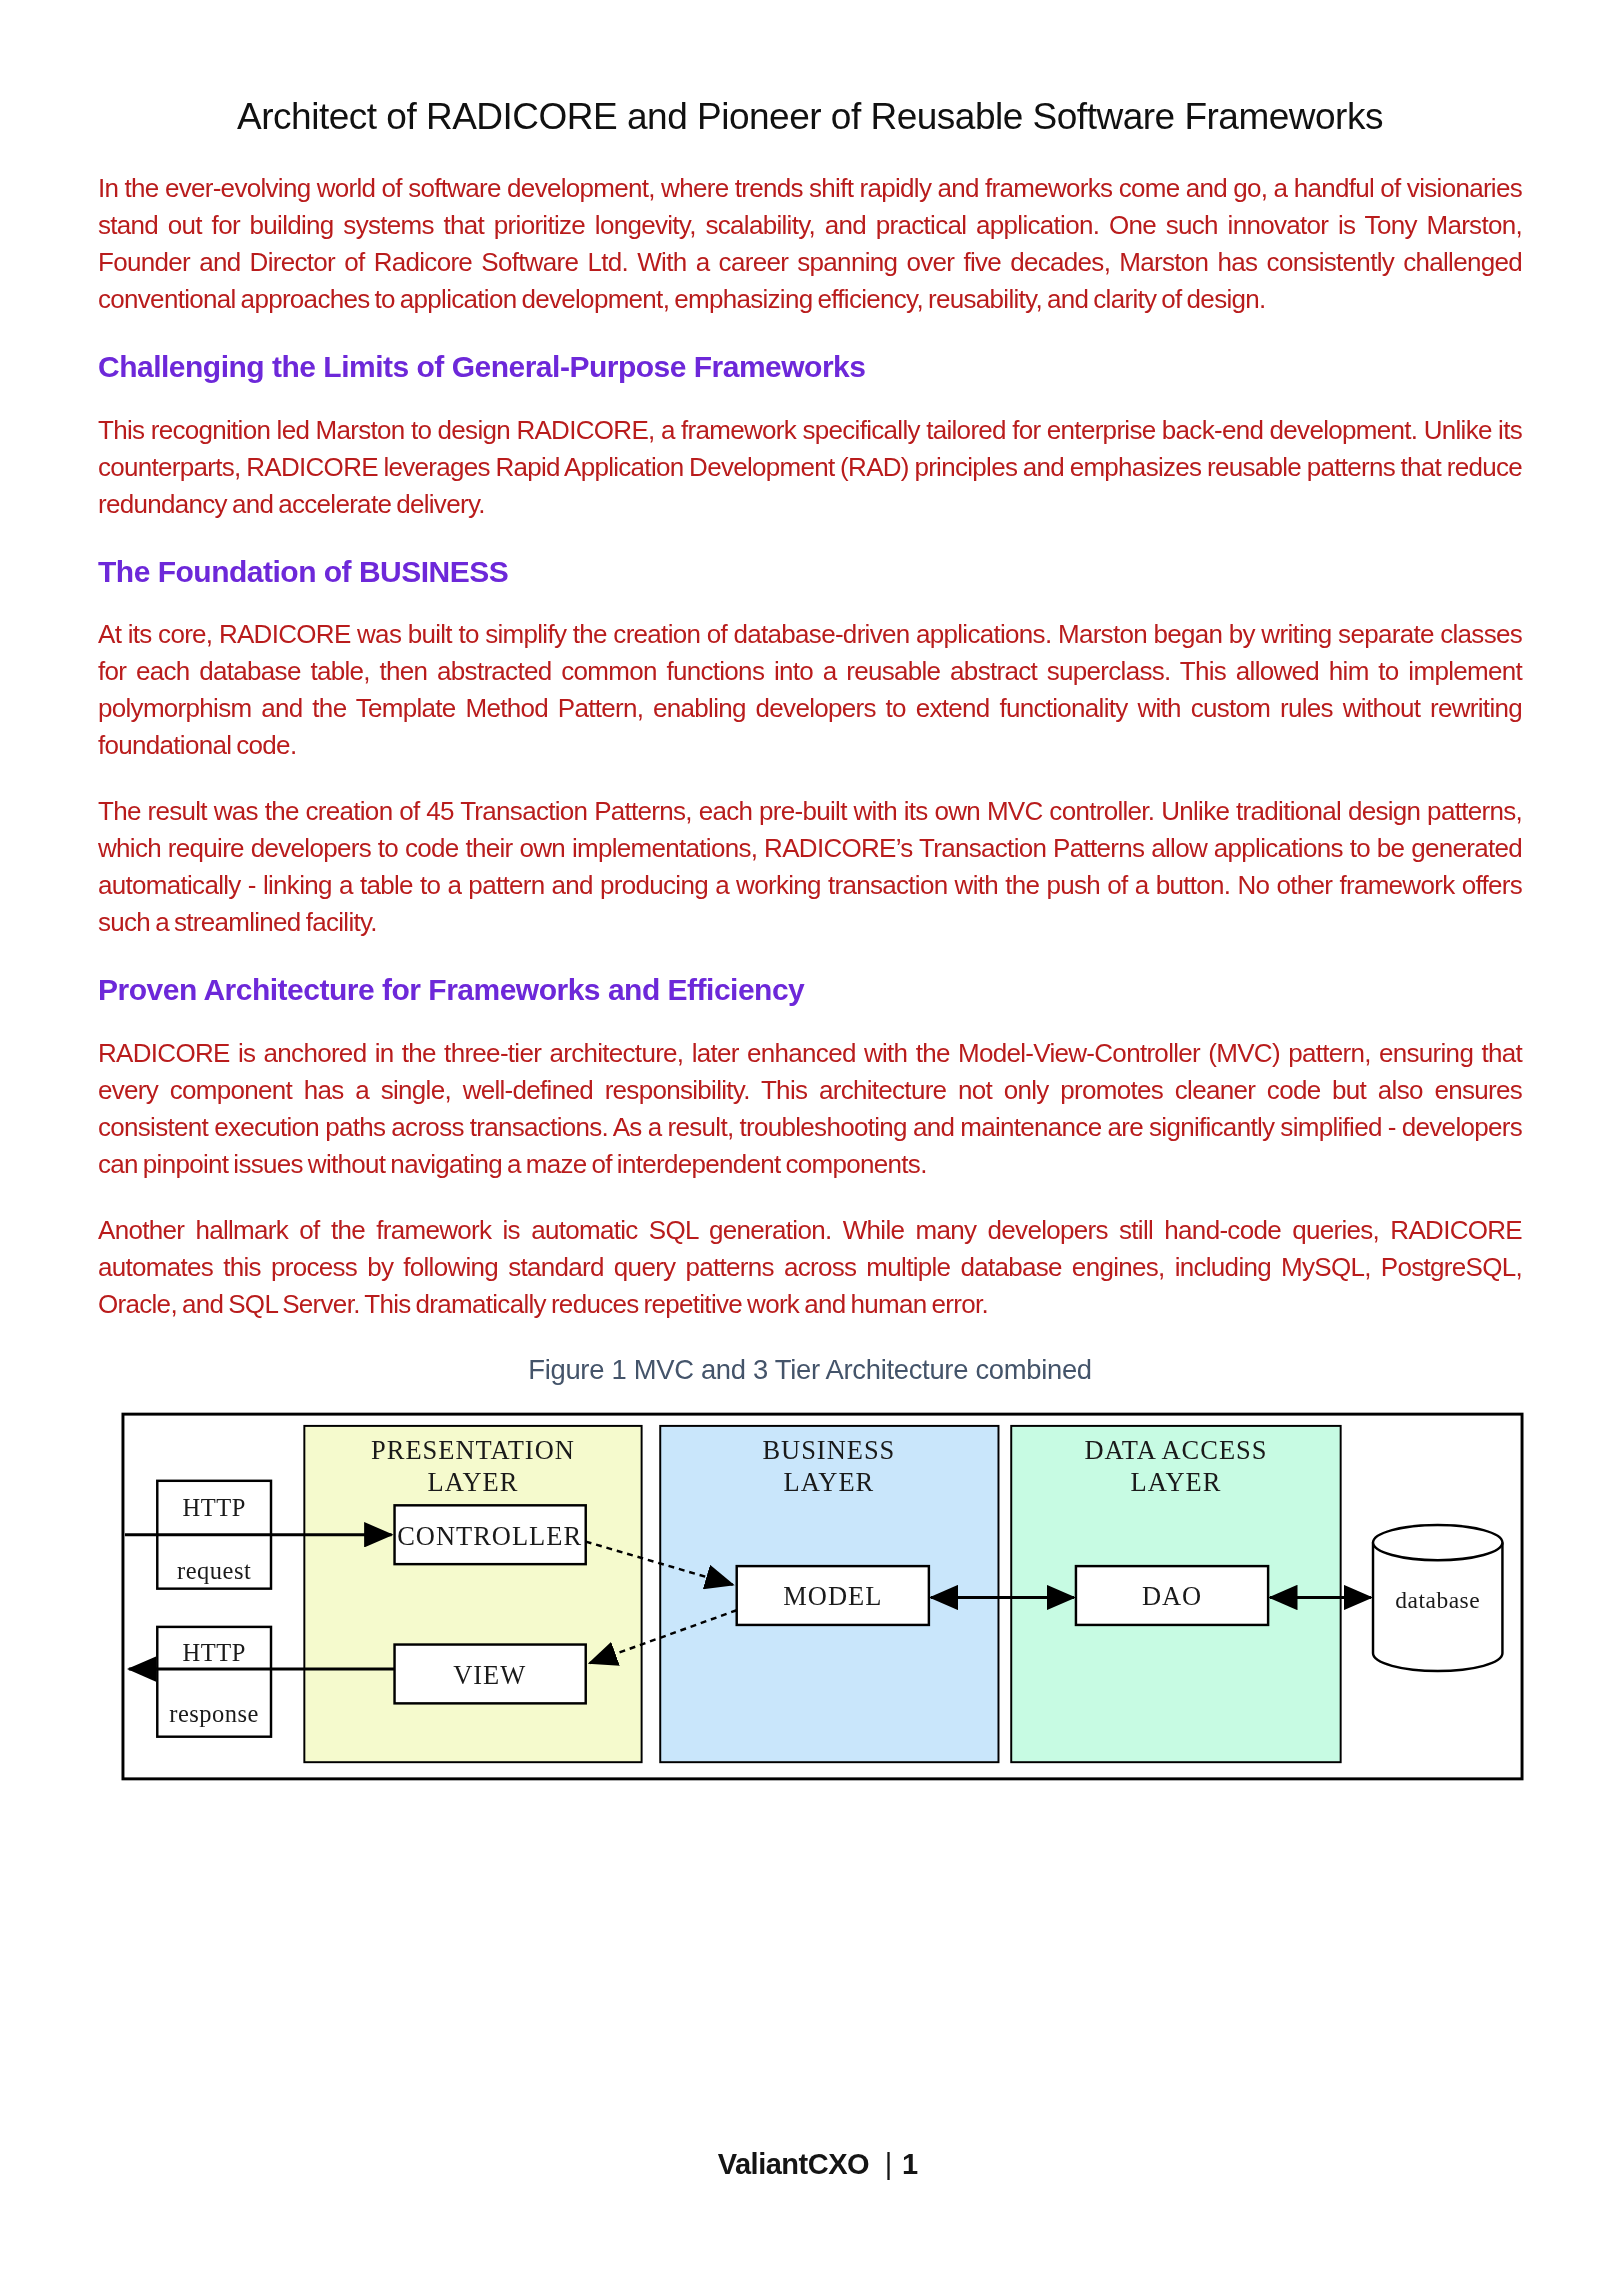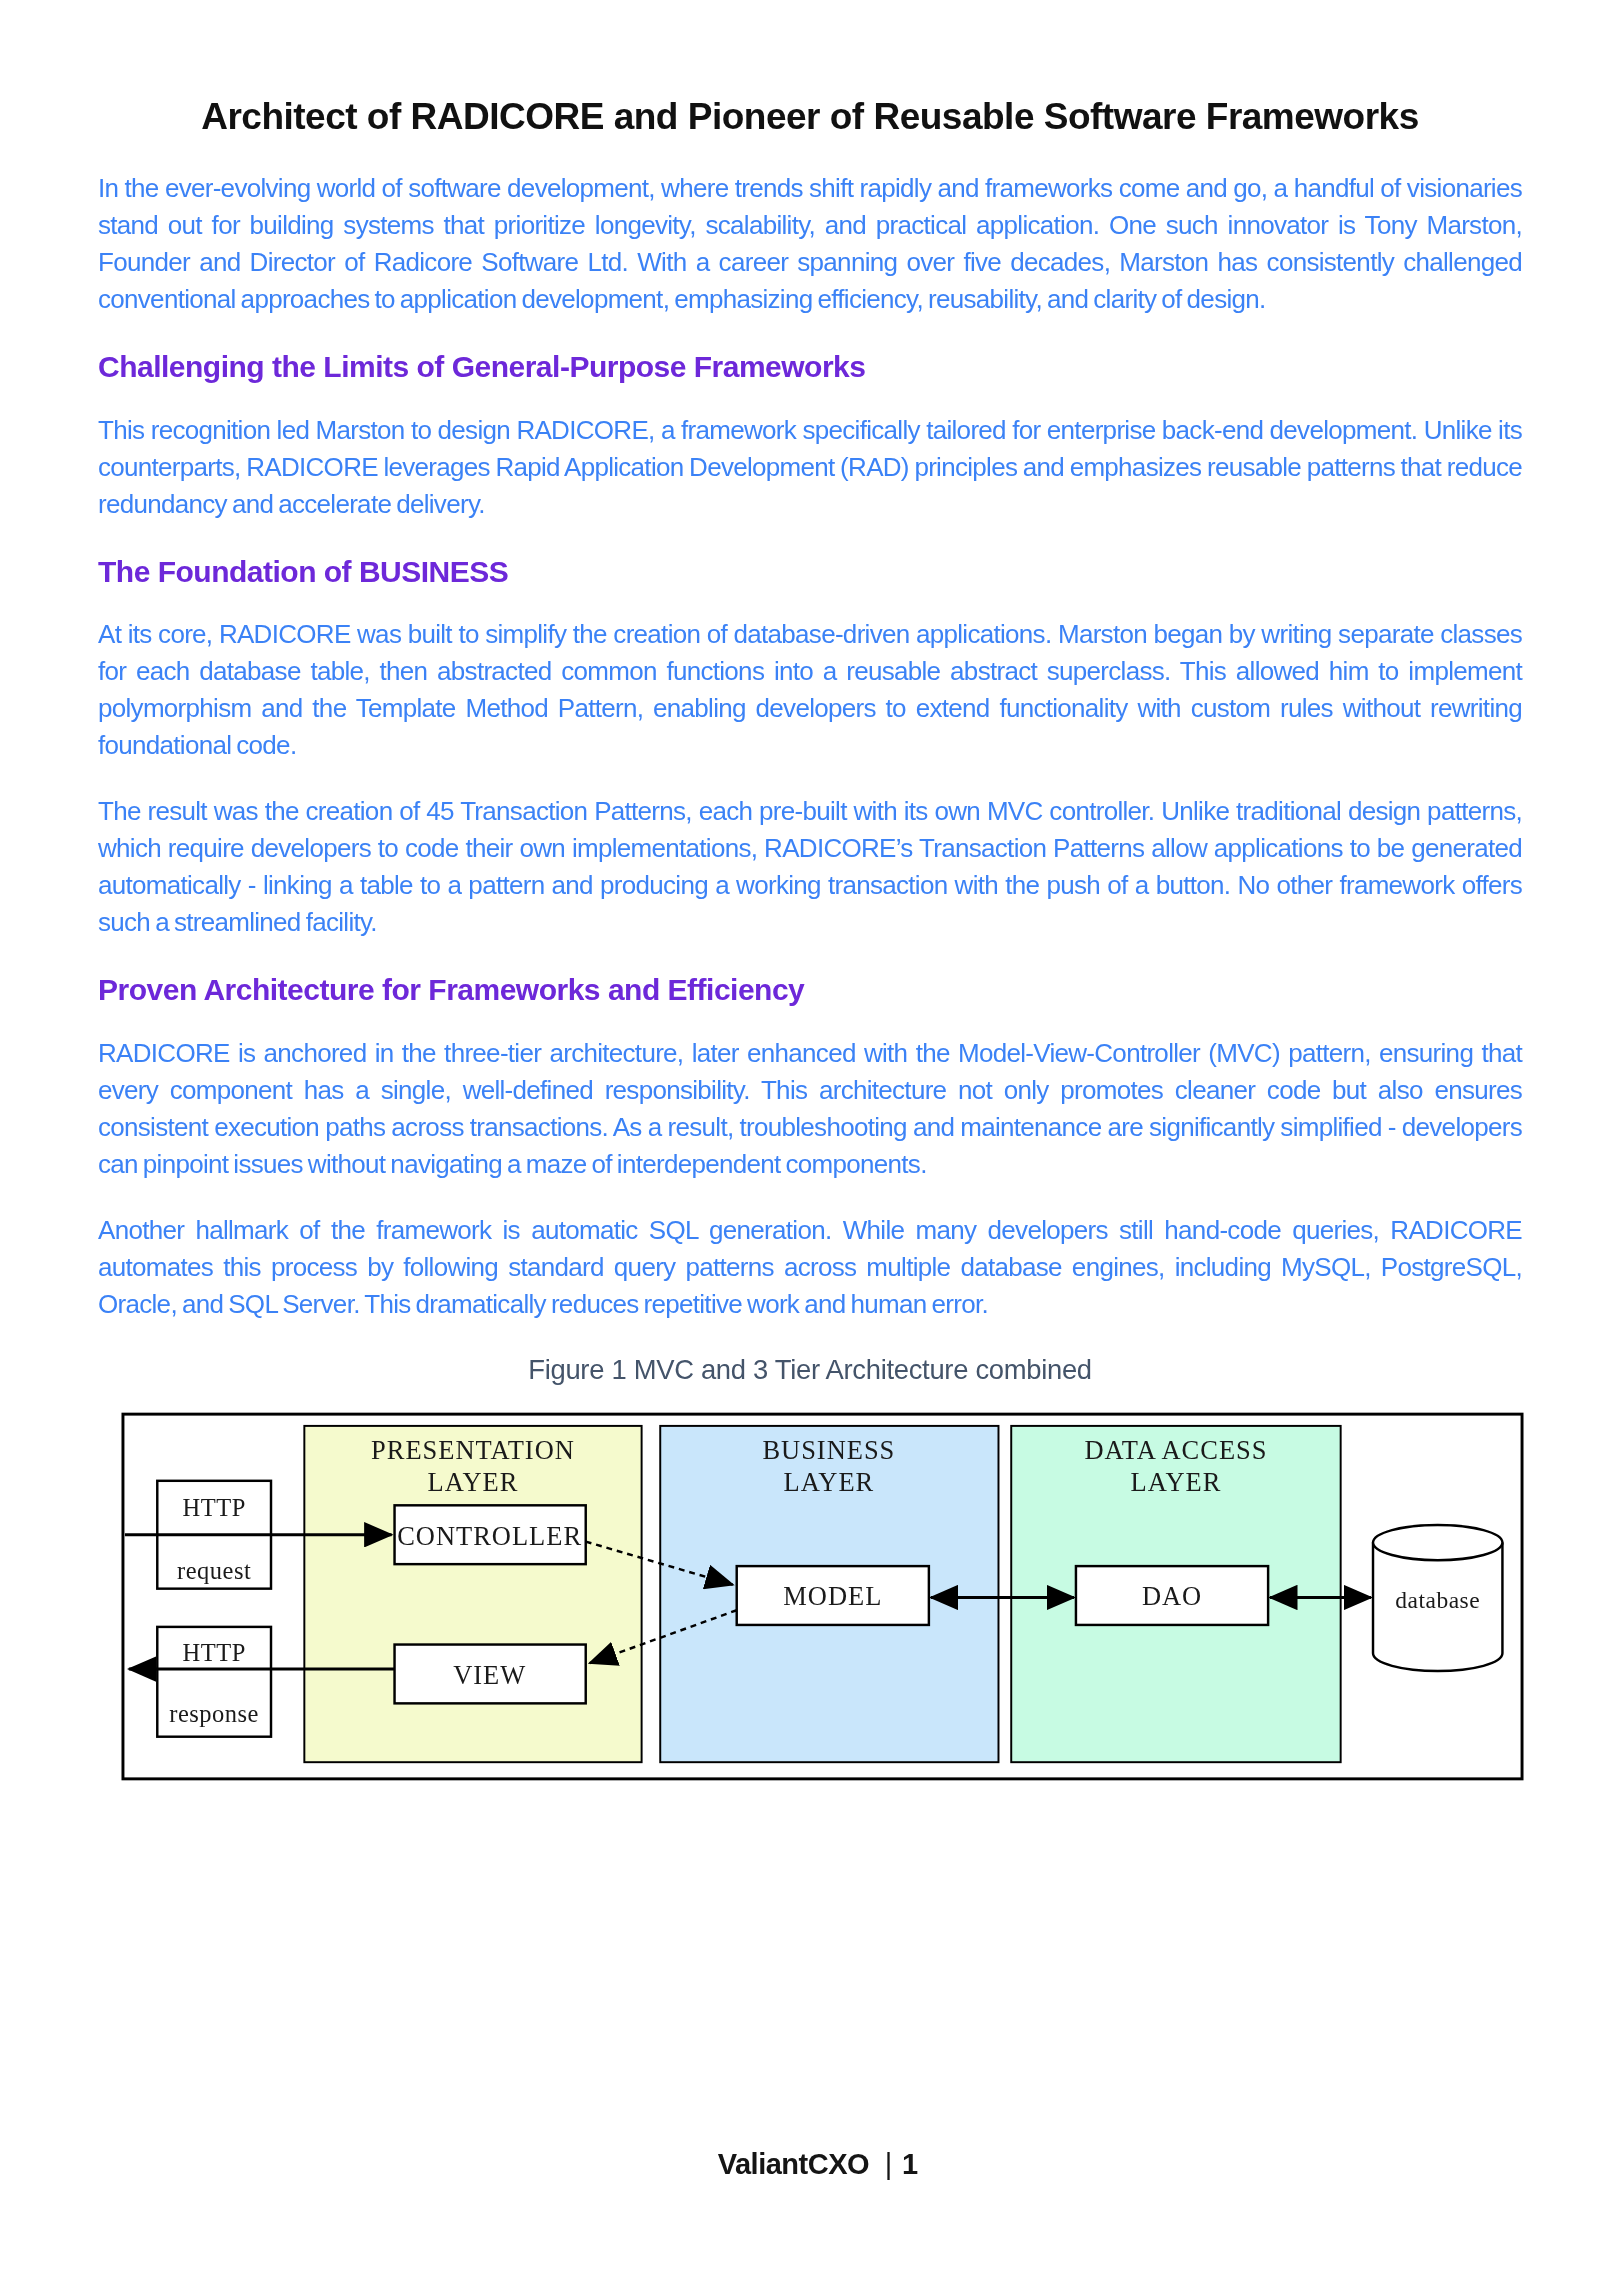--- a/index.html
+++ b/index.html
@@ -26,32 +26,32 @@
     line-height: 51px;
     font-weight: bold;
     color: #111111;
     letter-spacing: -0.5px;
   }
   h2.doc-subtitle {
     margin: 0 0 31px 0;
     text-align: center;
     font-size: 37px;
     line-height: 45px;
-    font-weight: bold;
+    font-weight: normal;
     color: #111111;
     letter-spacing: -0.5px;
   }
   .content p.body-para {
     margin: 0 0 29px 0;
     font-size: 26px;
     line-height: 37px;
     letter-spacing: -0.7px;
     word-spacing: -1.5px;
     text-align: justify;
-    color: #3b82f6;
+    color: #b91c1c;
   }
   h3.sec-heading {
     margin: 5.9px 0 25.5px 0;
     font-size: 30px;
     line-height: 39px;
     font-weight: bold;
     color: #6d28d9;
     letter-spacing: -0.5px;
   }
   .figure-caption {

